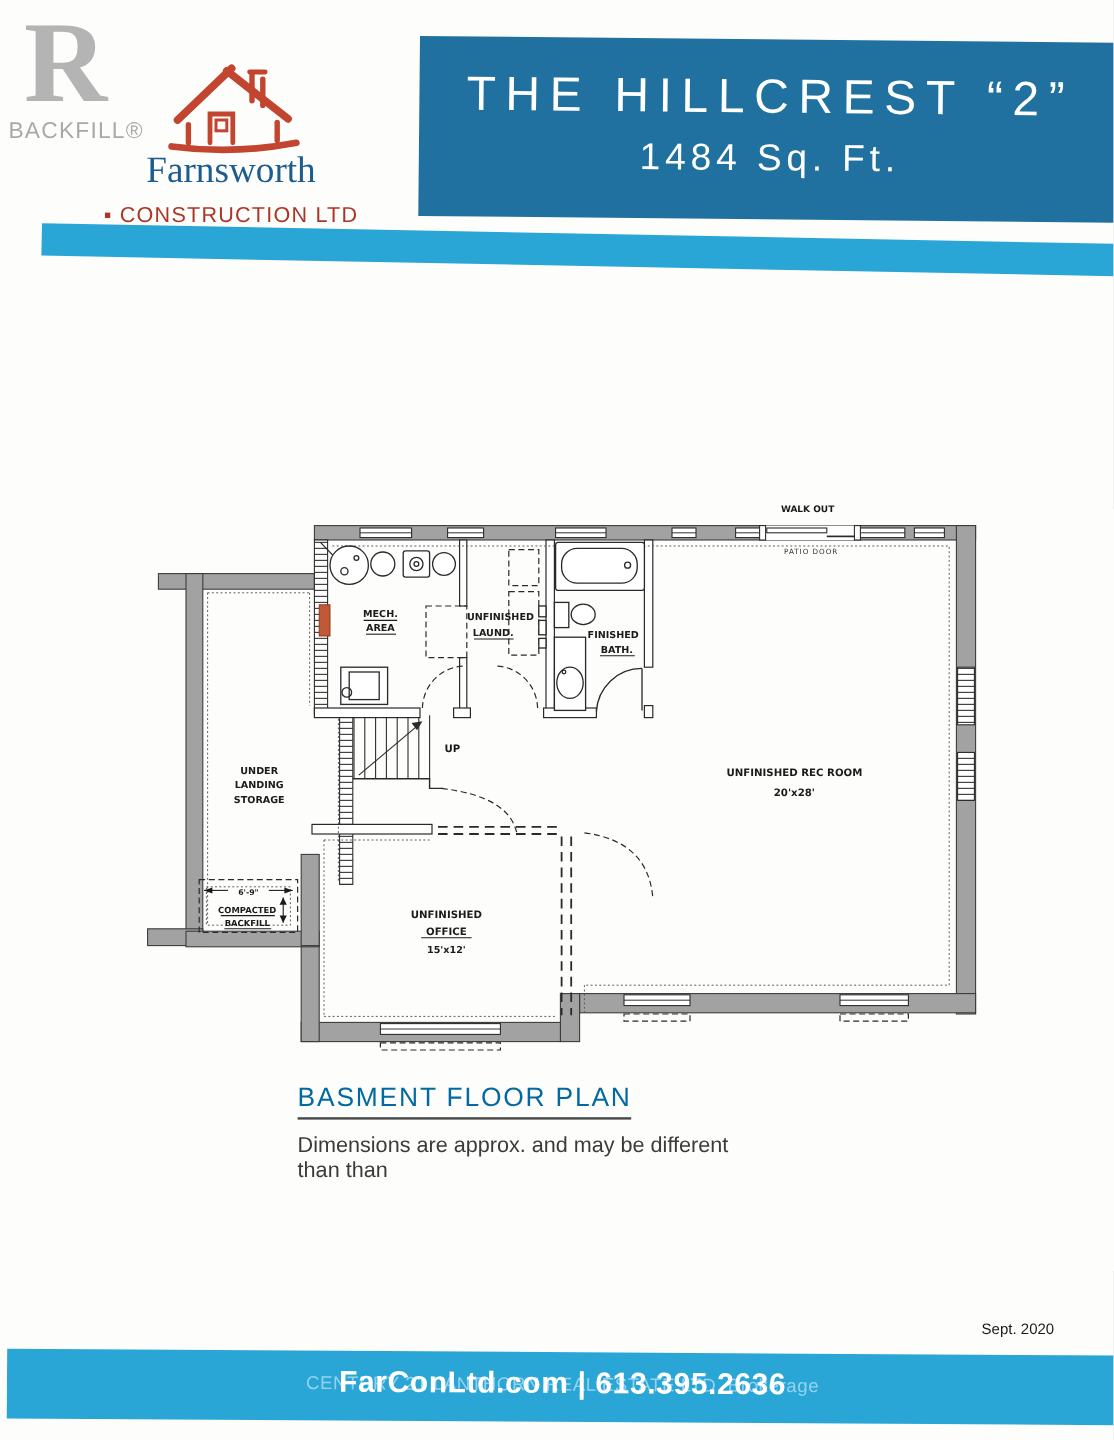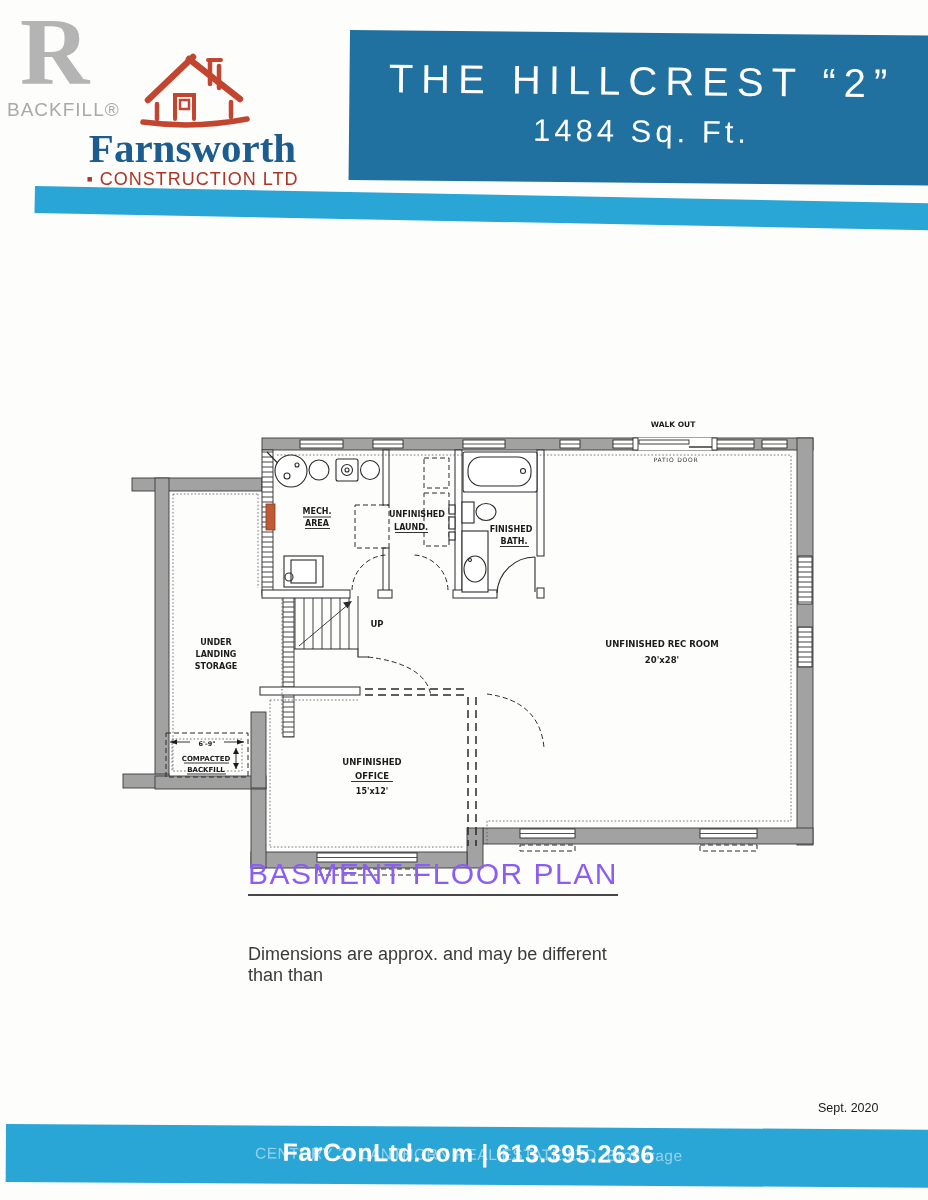--- a/index.html
+++ b/index.html
@@ -7,21 +7,21 @@
         font-family:"Liberation Sans",sans-serif;}
 
   
   #realtor{position:absolute;left:6px;top:6px;width:120px;height:130px;}
   #realtor .r{font-family:"Liberation Serif",serif;font-weight:bold;font-size:96px;
               color:#b4b4b4;line-height:0.95;margin-left:14px;}
   #realtor .word{font-size:19px;color:#a9a9a9;letter-spacing:1px;margin-top:2px;margin-left:1px;}
 
   #companyLogo{position:absolute;left:85px;top:28px;width:215px;height:155px;}
   #companyName{position:absolute;left:0;top:96px;width:215px;text-align:center;
-               font-family:"Liberation Serif",serif;font-weight:bold;font-size:41px;color:#1d5c8f;}
+               font-family:"Liberation Serif",serif;font-weight:normal;font-size:31px;color:#1d5c8f;}
   #companySub{position:absolute;left:0;top:141px;width:215px;text-align:center;
               font-weight:normal;font-size:18px;letter-spacing:1px;color:#ab3527;}
 
   #banner{position:absolute;left:350px;top:30px;width:585px;height:150px;background:#20719f;
           z-index:3;transform:rotate(0.55deg);transform-origin:left top;text-align:center;color:#fff;}
   #bannerTitle{margin-top:26px;font-size:40px;font-weight:100;letter-spacing:8px;}
   #bannerSub{margin-top:10px;font-size:31px;font-weight:100;letter-spacing:4px;}
 
   #stripeTop{position:absolute;left:35px;top:186px;width:900px;height:27px;background:#29a5d6;
              z-index:2;transform:rotate(1.1deg);transform-origin:left top;}
@@ -39,22 +39,22 @@
   .dashw{stroke:#2a2a2a;stroke-width:1.5;stroke-dasharray:8 5;fill:none;}
   .dot{fill:none;stroke:#555;stroke-width:0.8;stroke-dasharray:1.6 2;}
   .dim{stroke:#1b1b1b;stroke-width:0.9;}
   .tread{stroke:#2a2a2a;stroke-width:0.9;}
   .lbl{font-family:"DejaVu Sans",sans-serif;font-weight:bold;fill:#1b1b1b;}
   .lbl2{font-family:"DejaVu Sans",sans-serif;fill:#333;}
   .ul{stroke:#1b1b1b;stroke-width:0.9;}
   .orange{fill:#c05a36;stroke:#8a3a20;stroke-width:0.8;}
 
   
-  #planTitle{position:absolute;left:248px;top:857px;font-size:30px;letter-spacing:1.5px;
-             color:#8b5cf6;border-bottom:2px solid #474747;padding-bottom:3px;}
+  #planTitle{position:absolute;left:248px;top:902px;font-size:22px;letter-spacing:1.5px;
+             color:#0369a1;border-bottom:2px solid #474747;padding-bottom:3px;}
   #disclaimer{position:absolute;left:248px;top:944px;font-size:18px;line-height:1.15;color:#3b3b3b;}
 
   
   #dateLabel{position:absolute;left:818px;top:1101px;font-size:12.5px;color:#1a1a1a;}
   #stripeBottom{position:absolute;left:6px;top:1124px;width:926px;height:58px;background:#29a5d6;
                 transform:rotate(0.35deg);transform-origin:left top;}
   #watermark{position:absolute;left:0;top:19px;width:100%;text-align:center;
              font-size:15.5px;color:rgba(235,248,255,0.55);letter-spacing:0.5px;}
   #contact{position:absolute;left:0;top:12px;width:100%;text-align:center;
            font-size:25px;font-weight:bold;color:#ffffff;letter-spacing:0.5px;}

